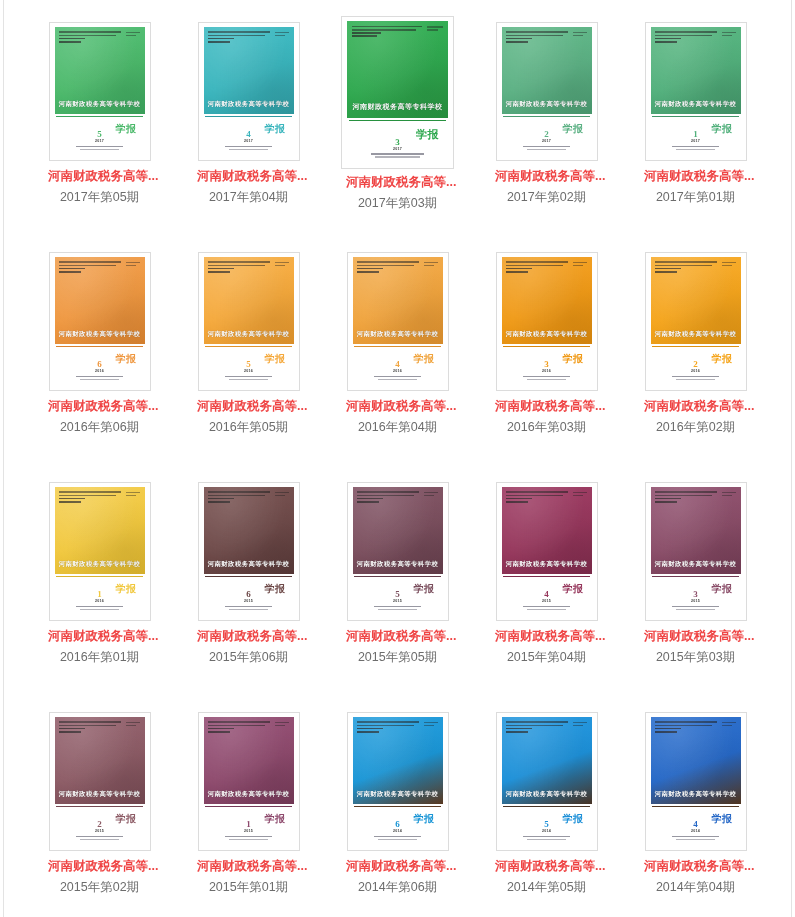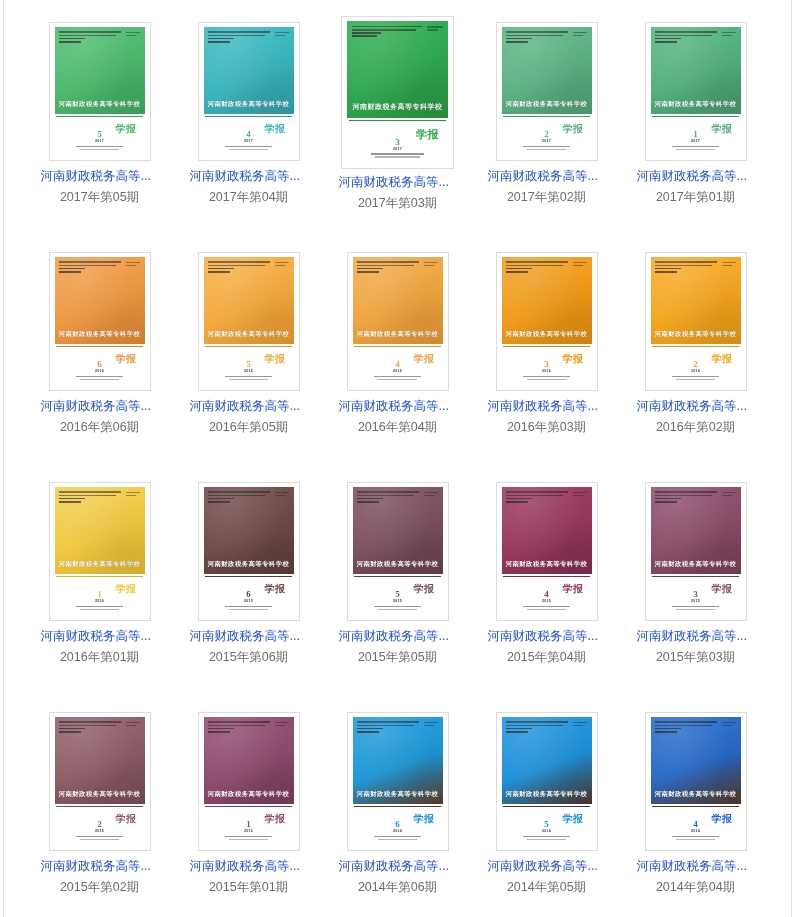--- a/index.html
+++ b/index.html
@@ -189,28 +189,29 @@
     margin: 0 auto 1.6px auto;
     background: rgba(40,40,60,.48);
   }
   .cover-issue-lines i:nth-child(1) { width: 52%; }
   .cover-issue-lines i:nth-child(2) { width: 44%; background: rgba(40,40,60,.35); }
 
   
   .issue-title {
     margin-top: 8px;
     width: 118px;
-    text-align: left;
+    text-align: right;
     font-size: 12.5px;
-    color: #1d4ed8;
+    color: #ef4444;
     white-space: nowrap;
     overflow: hidden;
     text-overflow: ellipsis;
     cursor: pointer;
     line-height: 1.2;
+    font-weight: bold;
   }
   .issue-cell.big .issue-title { margin-top: 6px; }
 
   .issue-date {
     margin-top: 6px;
     text-align: center;
     font-size: 12.5px;
     color: #6d6d6d;
     line-height: 1.2;
   }

